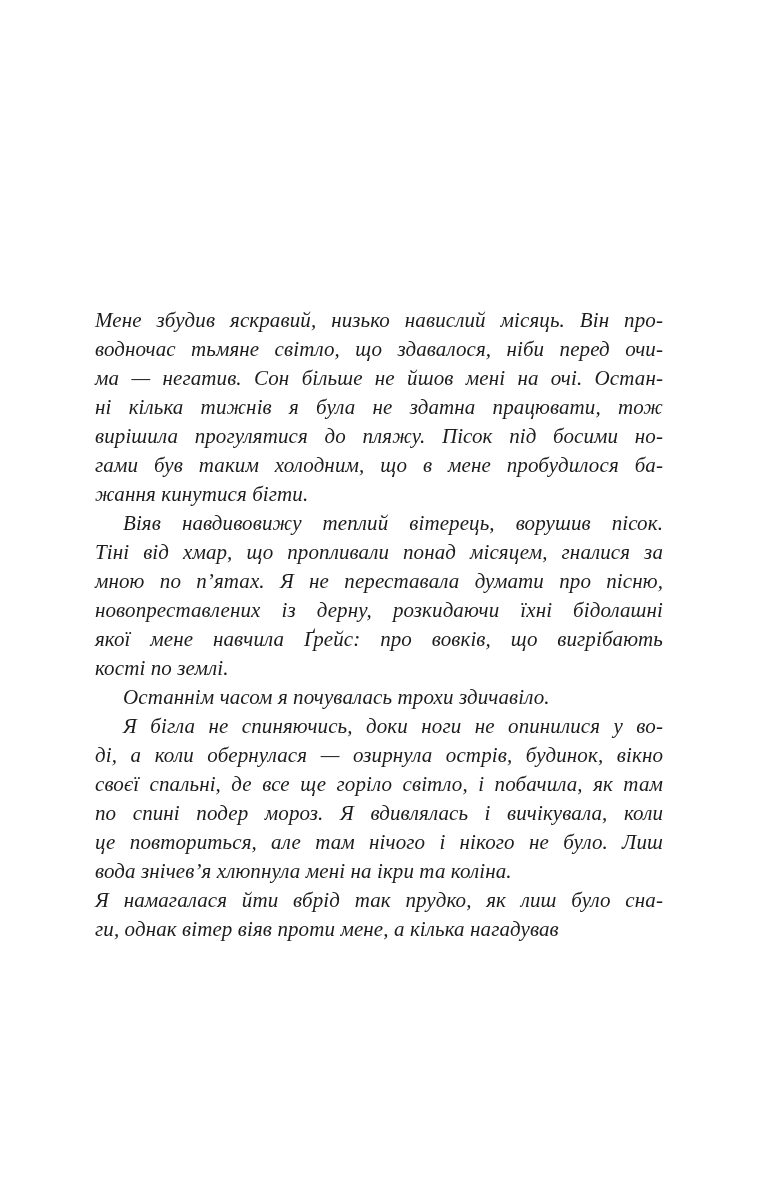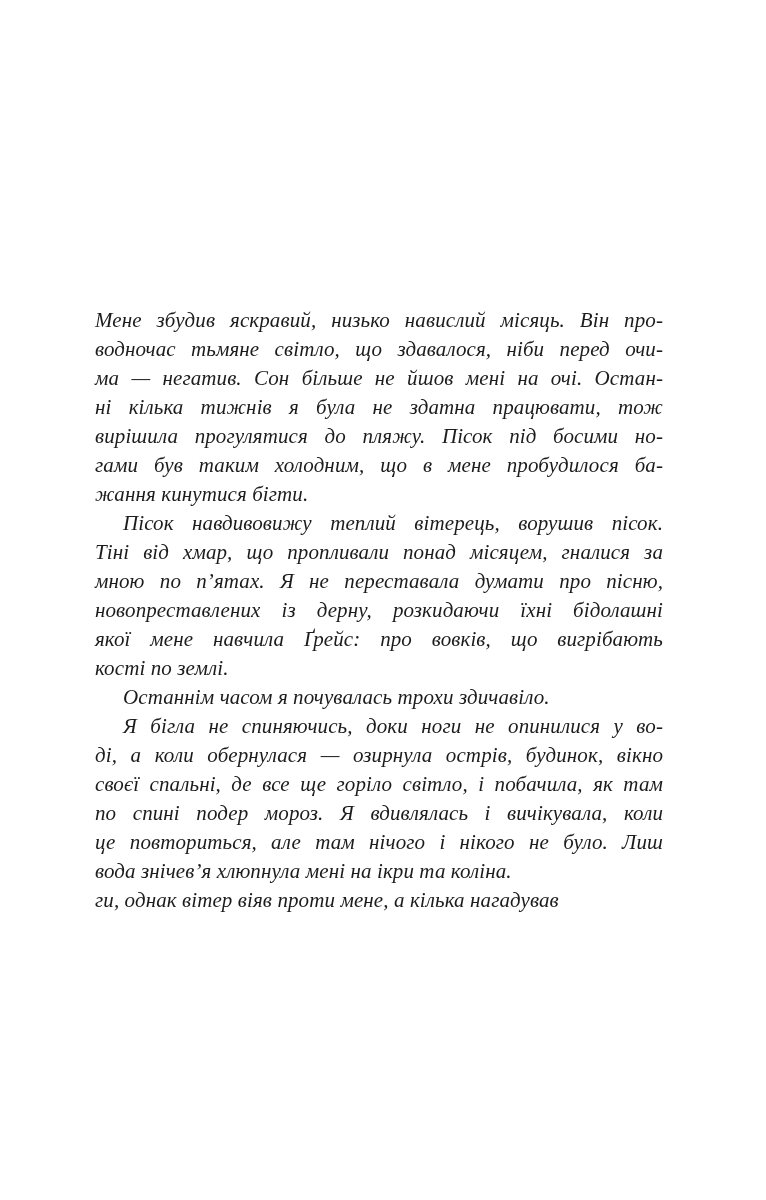--- a/index.html
+++ b/index.html
@@ -52,35 +52,36 @@
       <div class="paragraph">
         <div class="line first">Мене збудив яскравий, низько навислий місяць. Він про-</div>
         <div class="line">водночас тьмяне світло, що здавалося, ніби перед очи-</div>
         <div class="line">ма — негатив. Сон більше не йшов мені на очі. Остан-</div>
         <div class="line">ні кілька тижнів я була не здатна працювати, тож</div>
         <div class="line">вирішила прогулятися до пляжу. Пісок під босими но-</div>
         <div class="line">гами був таким холодним, що в мене пробудилося ба-</div>
         <div class="line last">жання кинутися бігти.</div>
       </div>
       <div class="paragraph indent">
-        <div class="line first">Пісок навдивовижу теплий вітерець, ворушив пісок.</div>
+        <div class="line first">Віяв навдивовижу теплий вітерець, ворушив пісок.</div>
         <div class="line">Тіні від хмар, що пропливали понад місяцем, гналися за</div>
         <div class="line">мною по п’ятах. Я не переставала думати про пісню,</div>
         <div class="line">новопреставлених із дерну, розкидаючи їхні бідолашні</div>
         <div class="line">якої мене навчила Ґрейс: про вовків, що вигрібають</div>
         <div class="line last">кості по землі.</div>
       </div>
       <div class="paragraph indent">
         <div class="line first last">Останнім часом я почувалась трохи здичавіло.</div>
       </div>
       <div class="paragraph indent">
         <div class="line first">Я бігла не спиняючись, доки ноги не опинилися у во-</div>
         <div class="line">ді, а коли обернулася — озирнула острів, будинок, вікно</div>
         <div class="line">своєї спальні, де все ще горіло світло, і побачила, як там</div>
         <div class="line">по спині подер мороз. Я вдивлялась і вичікувала, коли</div>
         <div class="line">це повториться, але там нічого і нікого не було. Лиш</div>
         <div class="line last">вода знічев’я хлюпнула мені на ікри та коліна.</div>
       </div>
       <div class="paragraph indent">
+        <div class="line">Я намагалася йти вбрід так прудко, як лиш було сна-</div>
         <div class="line last">ги, однак вітер віяв проти мене, а кілька нагадував</div>
       </div>
     </div>
 </div>
 
 </body></html>

